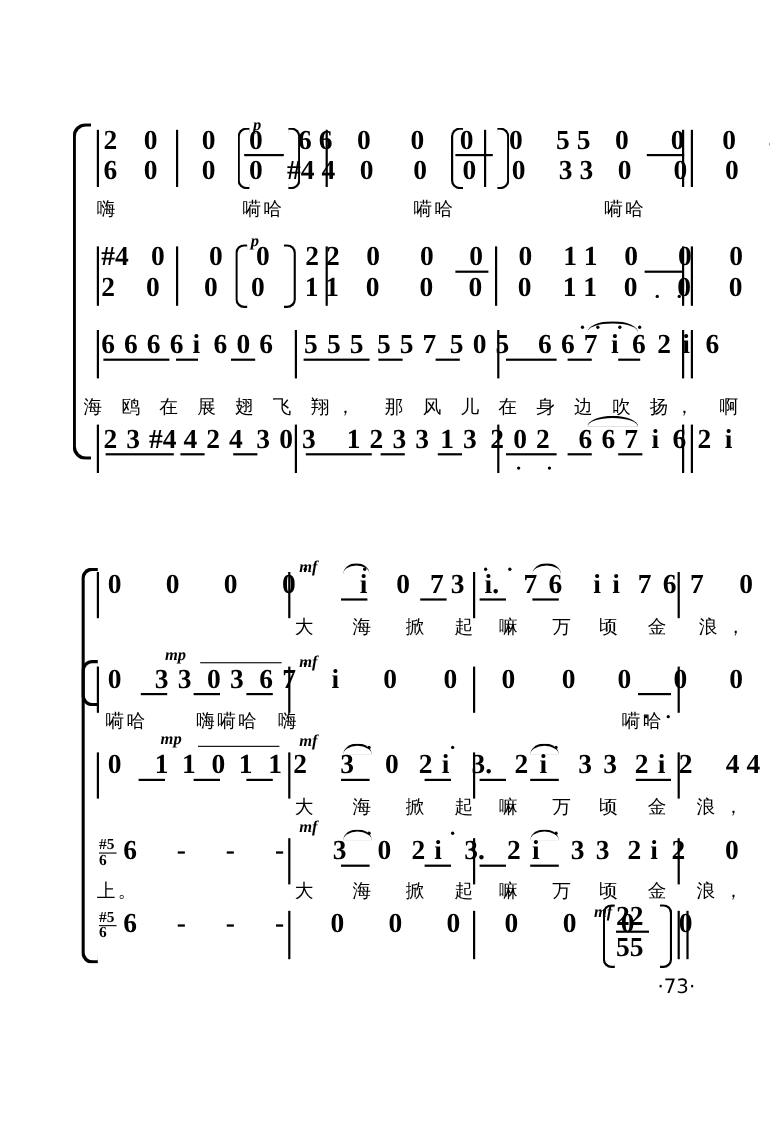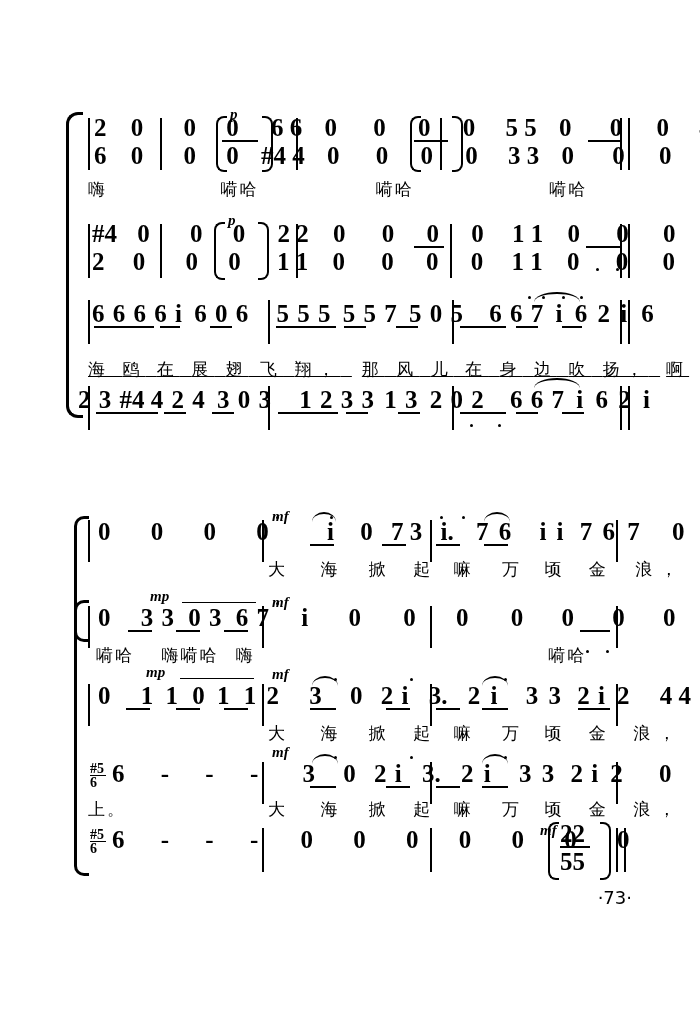--- a/index.html
+++ b/index.html
@@ -222,21 +222,21 @@
     <div class="underline" style="left:396px;top:326px;width:22px;"></div>
     <div class="underline" style="left:460px;top:326px;width:46px;"></div>
     <div class="underline" style="left:516px;top:326px;width:22px;"></div>
     <div class="underline" style="left:562px;top:326px;width:20px;"></div>
     <div class="tie" style="left:534px;top:292px;width:46px;"></div>
     <div class="dot" style="left:528px;top:296px;"></div>
     <div class="dot" style="left:542px;top:296px;"></div>
     <div class="dot" style="left:562px;top:296px;"></div>
     <div class="dot" style="left:580px;top:296px;"></div>
 
-    <div class="row lyric" style="left:88px;top:358px;letter-spacing:6px;text-decoration:underline;">
+    <div class="row lyric" style="left:76px;top:358px;letter-spacing:6px;">
       <span>海</span>
       <span>鸥</span>
       <span>在</span>
       <span>展</span>
       <span>翅</span>
       <span>飞</span>
       <span>翔，</span>
       <span style="margin-left:10px">那</span>
       <span>风</span>
       <span>儿</span>
@@ -254,21 +254,21 @@
       
       
     </div>
 
     <div class="bar" style="left:88px;top:386px;height:44px;"></div>
     <div class="bar" style="left:268px;top:386px;height:44px;"></div>
     <div class="bar" style="left:452px;top:386px;height:44px;"></div>
     <div class="bar" style="left:620px;top:386px;height:44px;"></div>
     <div class="bar" style="left:628px;top:386px;height:44px;"></div>
 
-    <div class="row num" style="left:78px;top:386px;">
+    <div class="row num" style="left:94px;top:386px;">
       <span>2</span>
       <span style="margin-left:2px">3</span>
       <span style="margin-left:2px">#4</span>
       <span>4</span>
       <span style="margin-left:2px">2</span>
       <span style="margin-left:2px">4</span>
       <span style="margin-left:6px">3</span>
       <span style="margin-left:2px">0</span>
       <span style="margin-left:2px">3</span>
       <span style="margin-left:22px">1</span>
@@ -389,21 +389,21 @@
     <div class="dot" style="left:276px;top:602px;"></div>
     <div class="underline" style="left:128px;top:630px;width:24px;"></div>
     <div class="underline" style="left:176px;top:630px;width:24px;"></div>
     <div class="underline" style="left:224px;top:630px;width:24px;"></div>
     <div class="underline" style="left:580px;top:630px;width:30px;"></div>
     <div class="dot" style="left:586px;top:650px;"></div>
     <div class="dot" style="left:606px;top:650px;"></div>
 
     <div class="row lyric" style="left:96px;top:644px;">
       <span>嗬哈</span>
-      <span style="margin-left:20px">嗨嗬哈</span>
+      <span style="margin-left:37px">嗨嗬哈</span>
       <span style="margin-left:10px">嗨</span>
       <span style="margin-left:286px">嗬哈</span>
     </div>
 
     <div class="dyn" style="position:absolute;left:146px;top:664px;">mp</div>
     <div class="dyn" style="position:absolute;left:272px;top:666px;">mf</div>
     <div style="position:absolute;left:180px;top:678px;width:74px;height:1px;background:#000;"></div>
 
     <div class="bar" style="left:88px;top:684px;height:42px;"></div>
     <div class="bar" style="left:262px;top:684px;height:42px;"></div>

